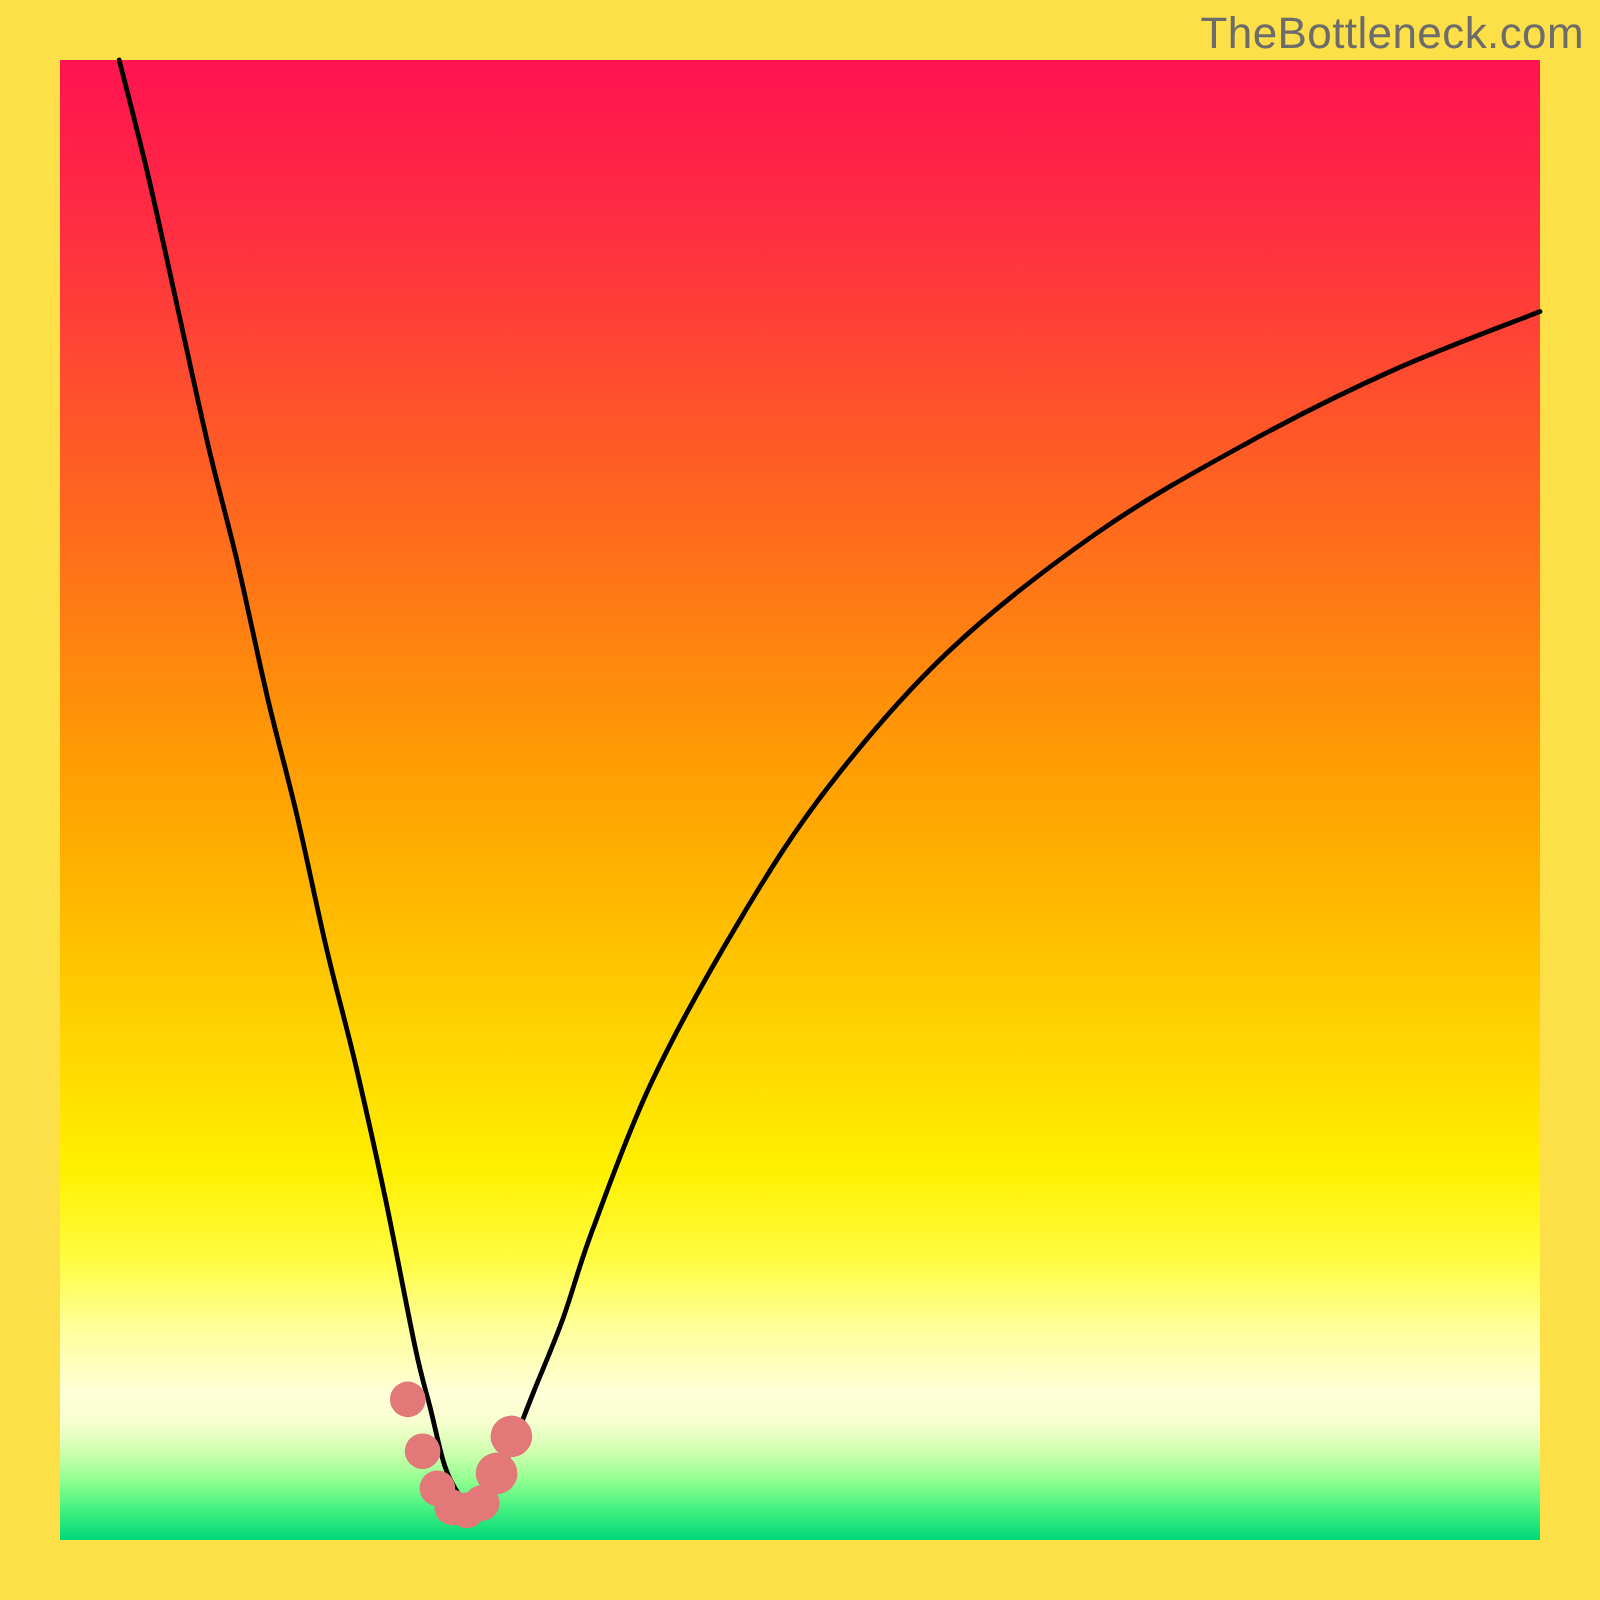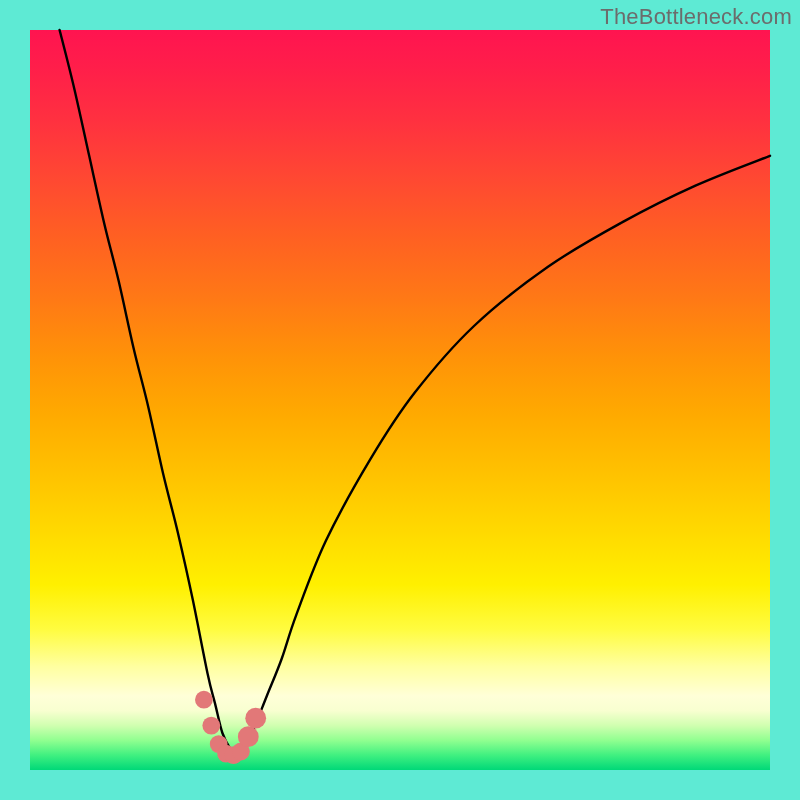--- a/index.html
+++ b/index.html
@@ -10,21 +10,21 @@
     overflow: hidden;
     background: #000;
     font-family: Arial, Helvetica, sans-serif;
   }
   .frame {
     position: absolute;
     top: 0;
     left: 0;
     width: 800px;
     height: 800px;
-    background: #5eead4;
+    background: #fde047;
   }
   .plot-area {
     position: absolute;
     top: 30px;
     left: 30px;
     width: 740px;
     height: 740px;
     background: linear-gradient(to bottom,
       #ff1450 0%,
       #ff1e4a 5%,

